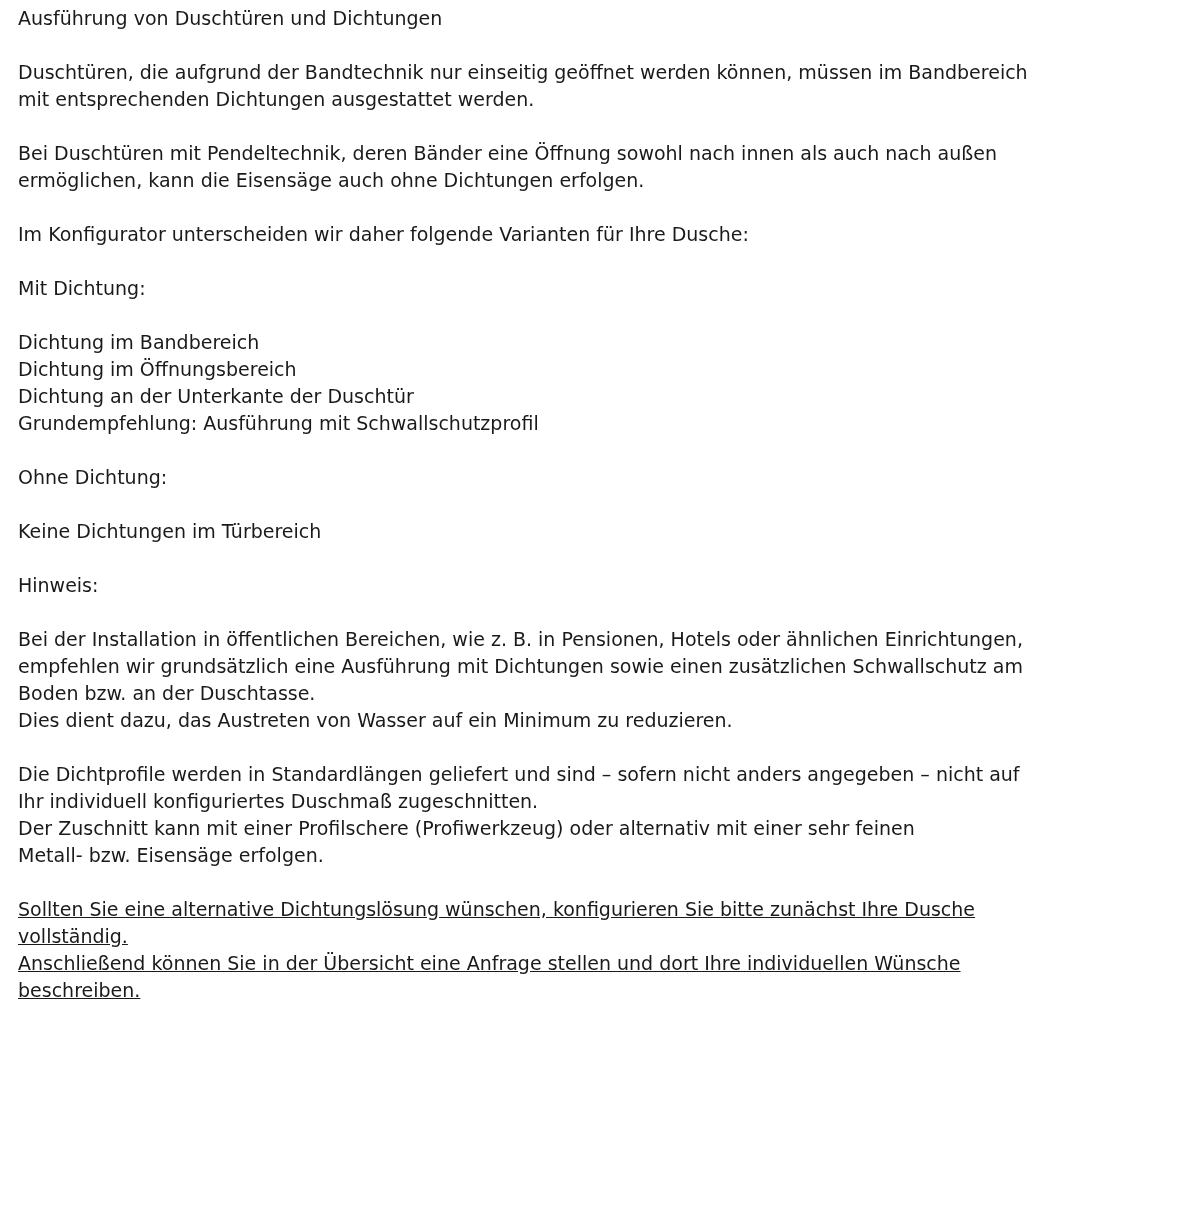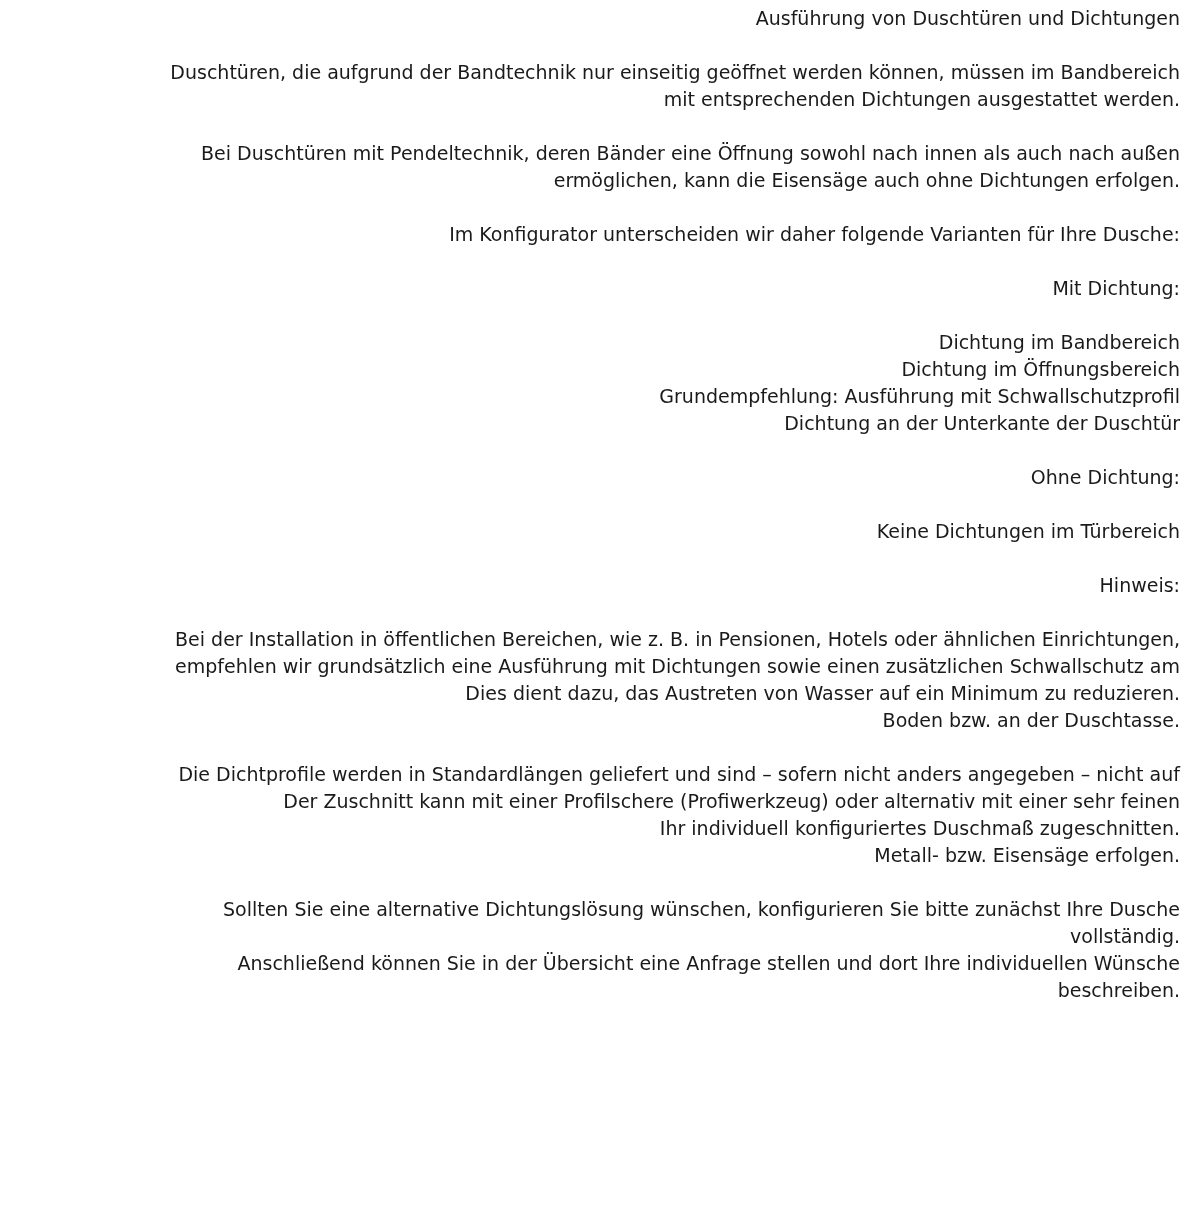--- a/index.html
+++ b/index.html
@@ -19,24 +19,24 @@
     overflow: hidden;
   }
   .document {
     width: 100%;
   }
   .paragraph {
     margin: 0 0 27px 0;
   }
   .paragraph:last-child {
     margin-bottom: 12px;
+    text-decoration: underline;
   }
   .line {
     white-space: nowrap;
-    text-align: right;
   }
 </style>
 </head>
 <body style="background: rgb(255, 255, 255); color: rgb(26, 26, 26);">
 
 <div class="document" id="document-root">
     <div class="paragraph">
       <div class="line">Ausführung von Duschtüren und Dichtungen</div>
     </div>
     <div class="paragraph">
@@ -49,42 +49,42 @@
     </div>
     <div class="paragraph">
       <div class="line">Im Konfigurator unterscheiden wir daher folgende Varianten für Ihre Dusche:</div>
     </div>
     <div class="paragraph">
       <div class="line">Mit Dichtung:</div>
     </div>
     <div class="paragraph">
       <div class="line">Dichtung im Bandbereich</div>
       <div class="line">Dichtung im Öffnungsbereich</div>
+      <div class="line">Dichtung an der Unterkante der Duschtür</div>
       <div class="line">Grundempfehlung: Ausführung mit Schwallschutzprofil</div>
-      <div class="line">Dichtung an der Unterkante der Duschtür</div>
     </div>
     <div class="paragraph">
       <div class="line">Ohne Dichtung:</div>
     </div>
     <div class="paragraph">
       <div class="line">Keine Dichtungen im Türbereich</div>
     </div>
     <div class="paragraph">
       <div class="line">Hinweis:</div>
     </div>
     <div class="paragraph">
       <div class="line">Bei der Installation in öffentlichen Bereichen, wie z. B. in Pensionen, Hotels oder ähnlichen Einrichtungen,</div>
       <div class="line">empfehlen wir grundsätzlich eine Ausführung mit Dichtungen sowie einen zusätzlichen Schwallschutz am</div>
+      <div class="line">Boden bzw. an der Duschtasse.</div>
       <div class="line">Dies dient dazu, das Austreten von Wasser auf ein Minimum zu reduzieren.</div>
-      <div class="line">Boden bzw. an der Duschtasse.</div>
     </div>
     <div class="paragraph">
       <div class="line">Die Dichtprofile werden in Standardlängen geliefert und sind – sofern nicht anders angegeben – nicht auf</div>
+      <div class="line">Ihr individuell konfiguriertes Duschmaß zugeschnitten.</div>
       <div class="line">Der Zuschnitt kann mit einer Profilschere (Profiwerkzeug) oder alternativ mit einer sehr feinen</div>
-      <div class="line">Ihr individuell konfiguriertes Duschmaß zugeschnitten.</div>
       <div class="line">Metall- bzw. Eisensäge erfolgen.</div>
     </div>
     <div class="paragraph">
       <div class="line">Sollten Sie eine alternative Dichtungslösung wünschen, konfigurieren Sie bitte zunächst Ihre Dusche</div>
       <div class="line">vollständig.</div>
       <div class="line">Anschließend können Sie in der Übersicht eine Anfrage stellen und dort Ihre individuellen Wünsche</div>
       <div class="line">beschreiben.</div>
     </div>
   </div>
 

